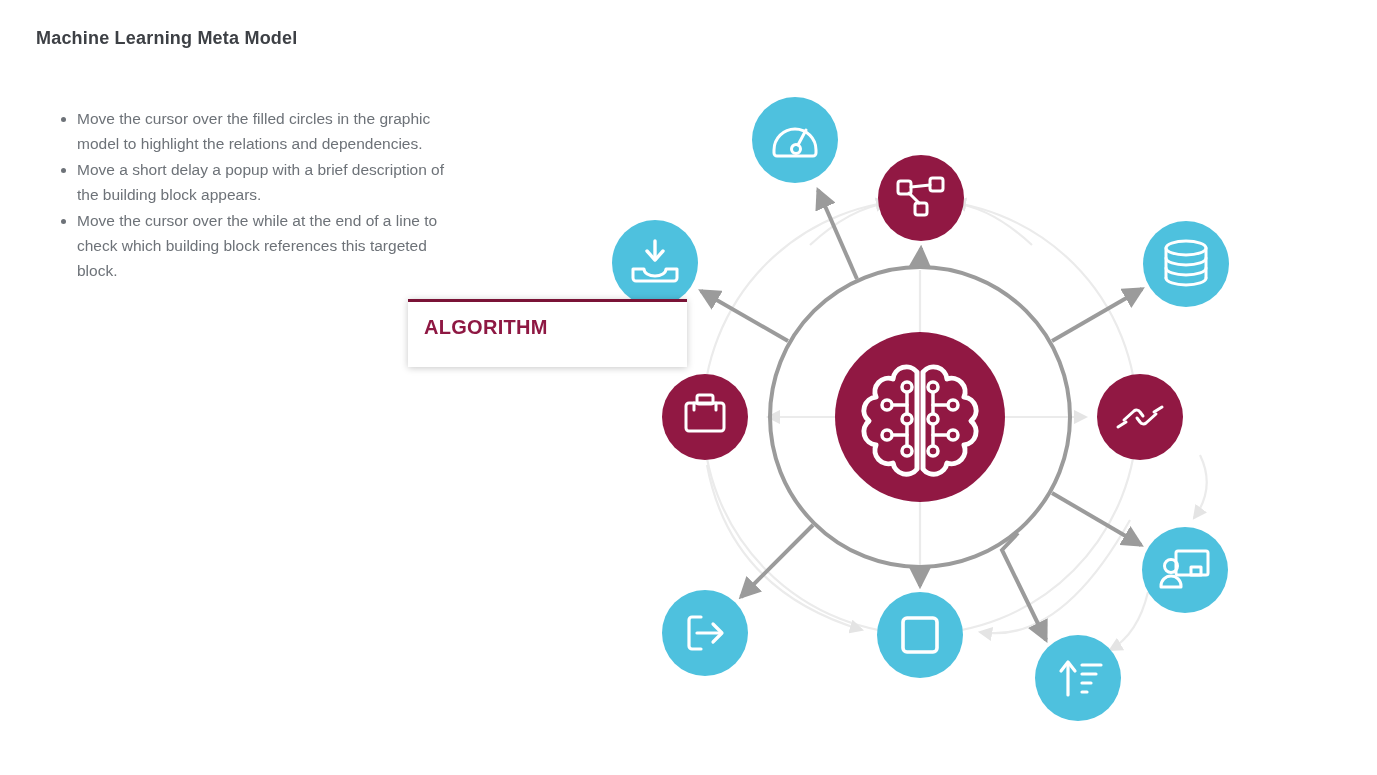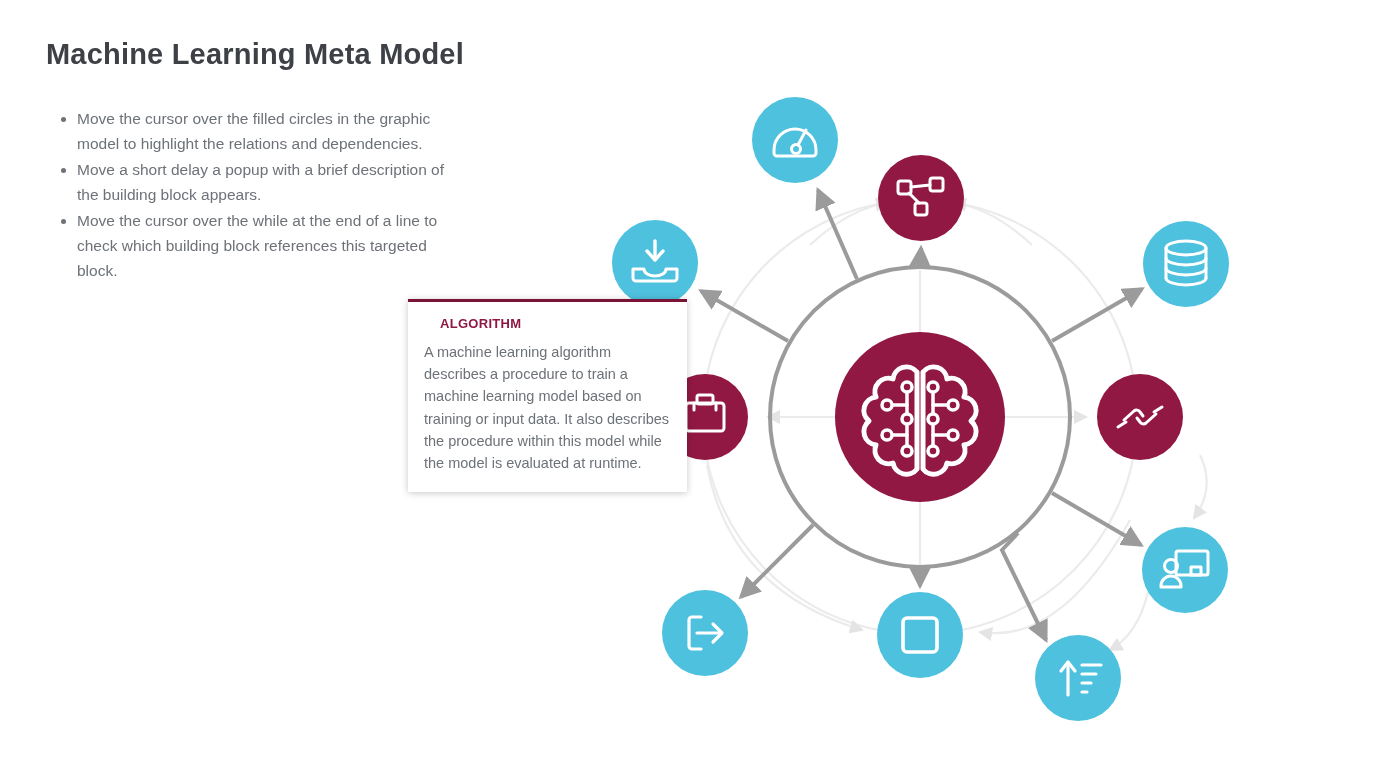--- a/index.html
+++ b/index.html
@@ -1,37 +1,37 @@
 <!DOCTYPE html>
 <html><head>
 <meta charset="utf-8">
 <style>
   html,body{margin:0;padding:0;}
   body{
     width:1377px;height:775px;background:#ffffff;position:relative;
     font-family:"Liberation Sans", sans-serif;overflow:hidden;
   }
   .page-title{
-    position:absolute;left:36px;top:28px;margin:10px;
-    font-size:29px;font-weight:700;color:#3d4045;letter-spacing:.2px;
+    position:absolute;left:36px;top:28px;margin:0;
+    font-size:18px;font-weight:700;color:#3d4045;letter-spacing:.2px;
   }
   .instructions{
     position:absolute;left:57px;top:106px;width:392px;margin:0;
     padding-left:20px;color:#6d7278;font-size:15.5px;line-height:1.64;
   }
   .instructions li{margin:0;}
   .diagram-svg{position:absolute;left:0;top:0;}
   .popup{
     position:absolute;left:408px;top:299px;width:247px;
     background:#ffffff;border-top:3px solid #7a1336;
     box-shadow:0 1px 7px rgba(0,0,0,.22);
     padding:14px 16px 18px 16px;z-index:5;
   }
   .popup h2{
-    margin:0 0 10px 16px;font-size:13px;font-weight:600;color:#8e1843;letter-spacing:.3px;
+    margin:0 0 10px 0;font-size:20px;font-weight:600;color:#8e1843;letter-spacing:.3px;
   }
   .popup p{
     margin:0;font-size:14.5px;line-height:1.53;color:#6d7278;
   }
 </style>
 </head>
 <body>
 
 <h1 class="page-title">Machine Learning Meta Model</h1>
 
@@ -205,14 +205,13 @@
       <line x1="4" y1="-13" x2="23" y2="-13"></line>
       <line x1="4" y1="-4" x2="18" y2="-4"></line>
       <line x1="4" y1="5" x2="13" y2="5"></line>
       <line x1="4" y1="14" x2="9" y2="14"></line>
     </g>
   </g>
 </svg>
 
 <div class="popup">
   <h2>ALGORITHM</h2>
-  <p>A machine learning algorithm describes a procedure to train a machine learning model based on training or input data. It also describes the procedure within this model while the model is evaluated at runtime.</p>
 </div>
 
 </body></html>

